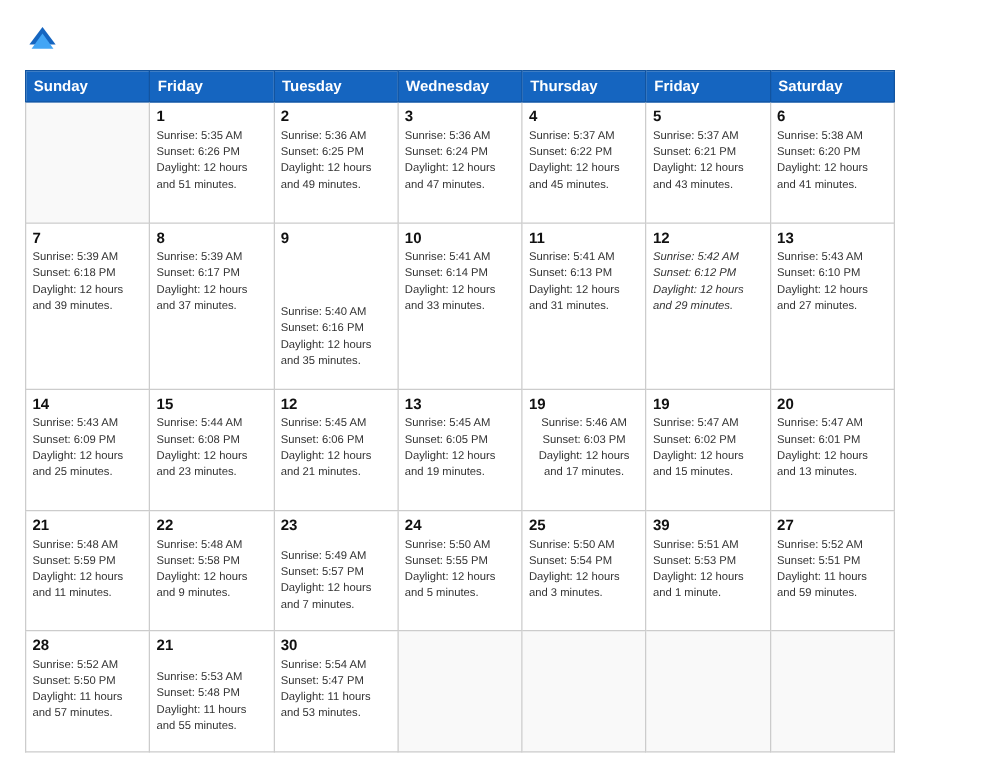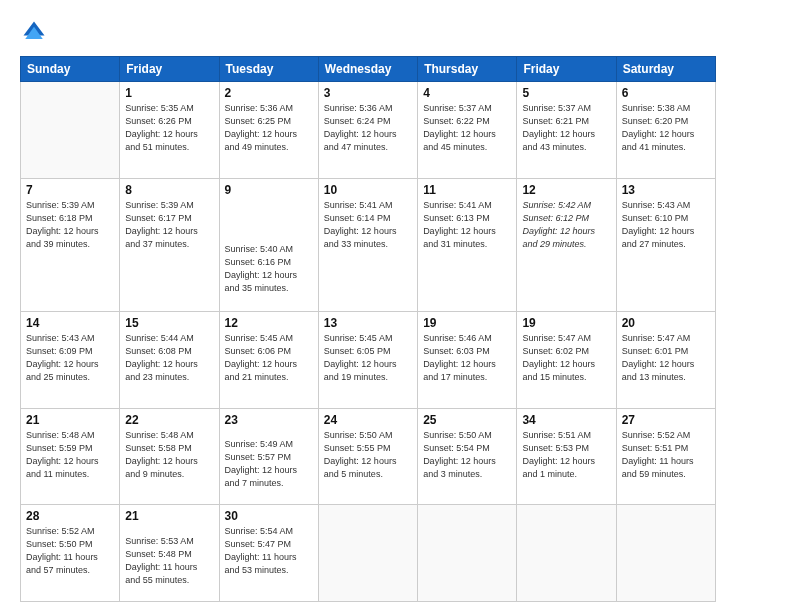--- a/index.html
+++ b/index.html
@@ -248,21 +248,21 @@
           </td>
           <td>
             <span class="day-num">13</span>
             <div class="day-info" style="white-space: pre-line;">Sunrise: 5:45 AM
 Sunset: 6:05 PM
 Daylight: 12 hours
 and 19 minutes.</div>
           </td>
           <td>
             <span class="day-num">19</span>
-            <div class="day-info" style="white-space: pre-line;">Sunrise: 5:46 AM
+            <div class="day-info" style="white-space: pre-line; text-align: center;">Sunrise: 5:46 AM
 Sunset: 6:03 PM
 Daylight: 12 hours
 and 17 minutes.</div>
           </td>
           <td>
             <span class="day-num">19</span>
             <div class="day-info" style="white-space: pre-line;">Sunrise: 5:47 AM
 Sunset: 6:02 PM
 Daylight: 12 hours
 and 15 minutes.</div>
@@ -305,21 +305,21 @@
 and 5 minutes.</div>
           </td>
           <td>
             <span class="day-num">25</span>
             <div class="day-info" style="white-space: pre-line;">Sunrise: 5:50 AM
 Sunset: 5:54 PM
 Daylight: 12 hours
 and 3 minutes.</div>
           </td>
           <td>
-            <span class="day-num">34</span>
+            <span class="day-num">39</span>
             <div class="day-info" style="white-space: pre-line;">Sunrise: 5:51 AM
 Sunset: 5:53 PM
 Daylight: 12 hours
 and 1 minute.</div>
           </td>
           <td>
             <span class="day-num">27</span>
             <div class="day-info" style="white-space: pre-line;">Sunrise: 5:52 AM
 Sunset: 5:51 PM
 Daylight: 11 hours

